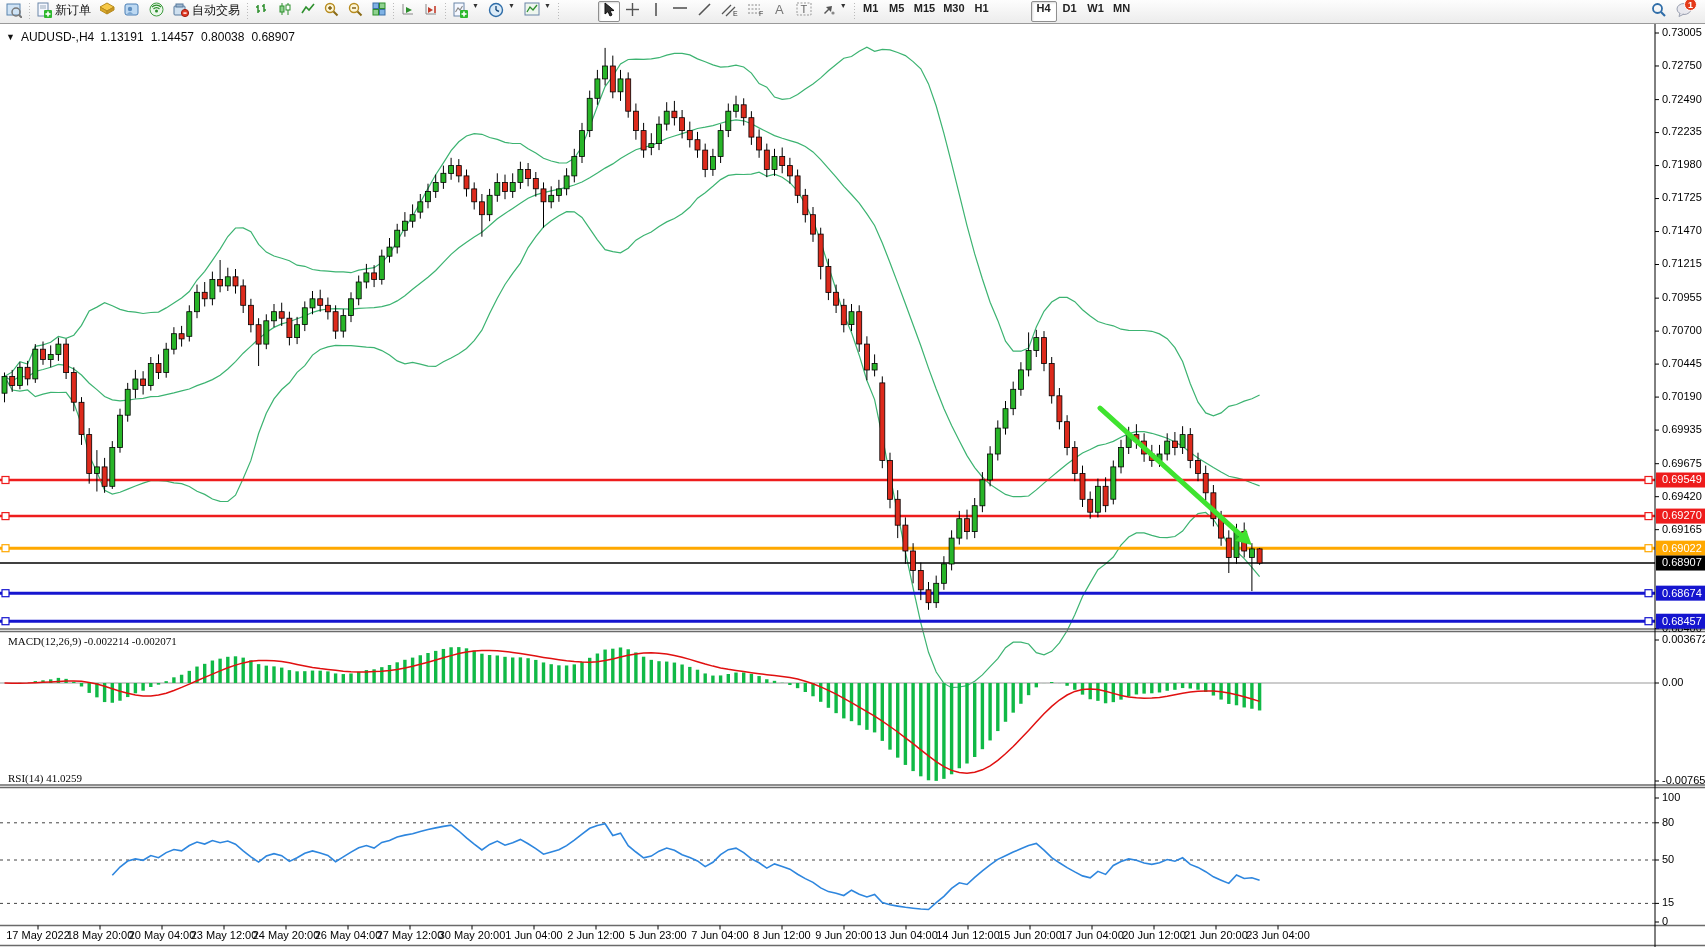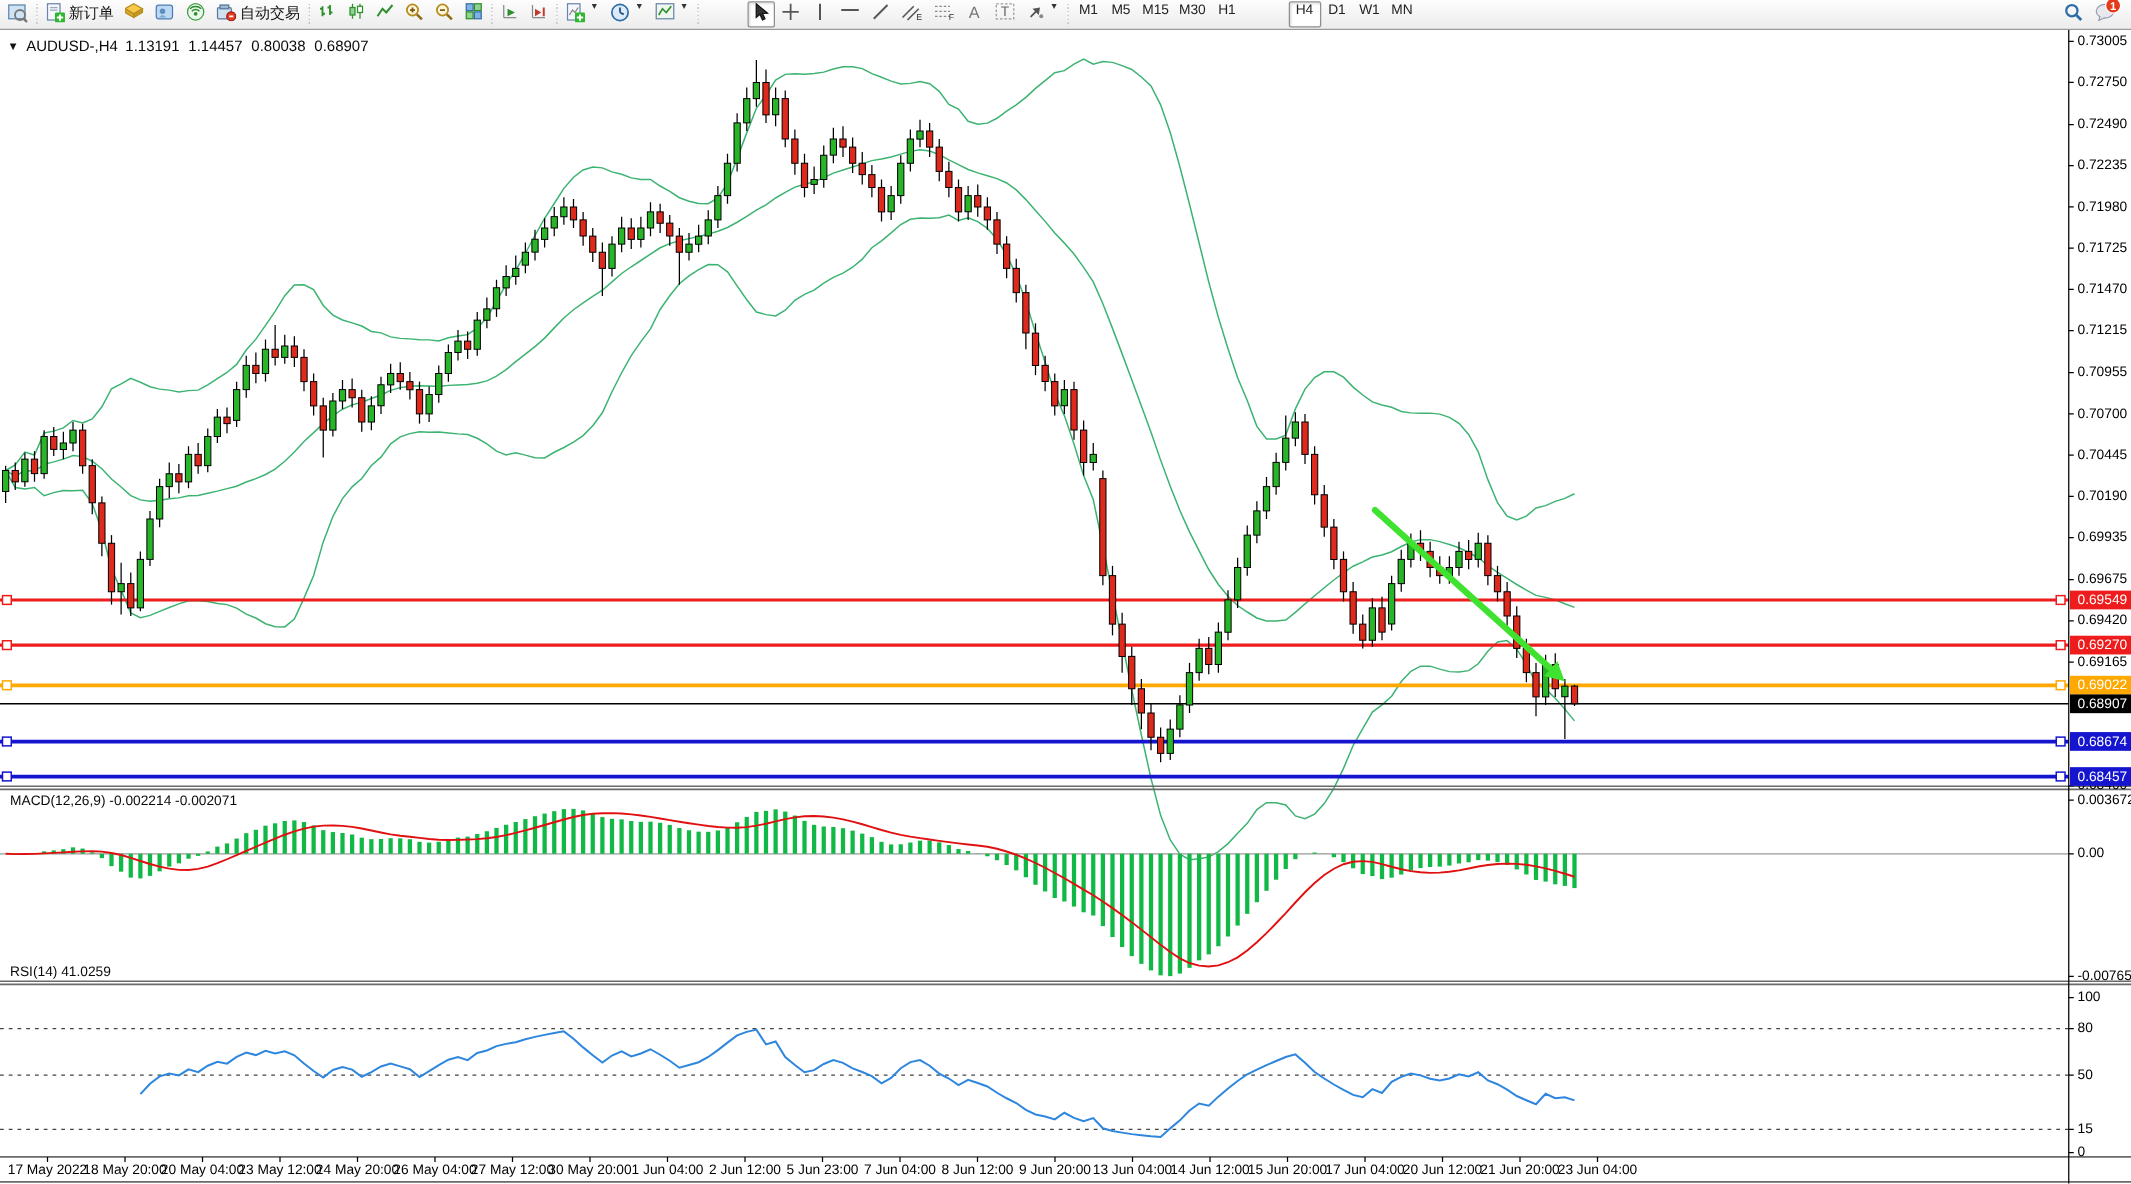--- a/index.html
+++ b/index.html
@@ -9,34 +9,34 @@
   #toolbar { position:absolute; left:0; top:0; width:1705px; height:24px;
     background:linear-gradient(#fdfdfd,#ececec); border-bottom:1px solid #9a9a9a;
     display:flex; align-items:center; padding:0 2px; gap:1px; }
   .tbtn { height:21px; min-width:22px; display:flex; align-items:flex-start; justify-content:center;
     gap:3px; padding:0 3px; border:1px solid transparent; border-radius:2px; color:#222;
     font-size:12px; cursor:default; }
   .tbtn.active { background:#fff; border:1px solid #8f8f8f; box-shadow:inset 1px 1px 2px rgba(0,0,0,.15);margin-left:36px; }
   .tsep { width:5px; height:18px; margin:0 2px;
     background:repeating-linear-gradient(#bbb 0 1px, transparent 1px 3px); width:1px; }
   .caret { font-size:7px; color:#333; margin-left:1px; }
-  .tf { font-size:11px; color:#222; min-width:26px; justify-content:center; }
+  .tf { font-size:11px; color:#222; min-width:26px; justify-content:center;font-weight:bold; }
   .tb-label { font-size:12px; color:#111; white-space:nowrap; }
   #tb-spacer { flex:1; }
   .badge { position:absolute; right:-4px; top:-4px; width:13px; height:13px; background:#e43a19;
     border-radius:50%; color:#fff; font-size:9px; font-weight:bold; display:flex;
     align-items:center; justify-content:center; border:1px solid #fff; }
   .iconwrap { position:relative; display:flex; align-items:center; justify-content:center; }
   
   #chart-area { position:absolute; left:0; top:24px; width:1705px; height:923px; background:#fff; }
   #chart-svg { position:absolute; left:0; top:0; }
   #symbol-title { position:absolute; left:6px; top:6px; display:flex; gap:6px;
     font-size:12px; color:#0a0a0a; align-items:center; }
   #symbol-title .tri { font-size:9px; color:#111; }
-  .panel-label { position:absolute; left:8px; font-size:11px; color:#0a0a0a; white-space:nowrap; }
+  .panel-label { position:absolute; left:8px; font-size:11px; color:#0a0a0a; white-space:nowrap;font-family:Liberation Serif, serif; }
 </style>
 </head>
 <body>
 
 <div id="toolbar">
   <div class="tbtn">
     <svg width="16" height="16">
         <rect x="1" y="2" width="13" height="11" fill="#cfe3f5" stroke="#5b84ad"></rect>
         <circle cx="10" cy="10" r="4" fill="none" stroke="#777" stroke-width="1.5"></circle>
         <line x1="13" y1="13" x2="16" y2="16" stroke="#777" stroke-width="2"></line>

